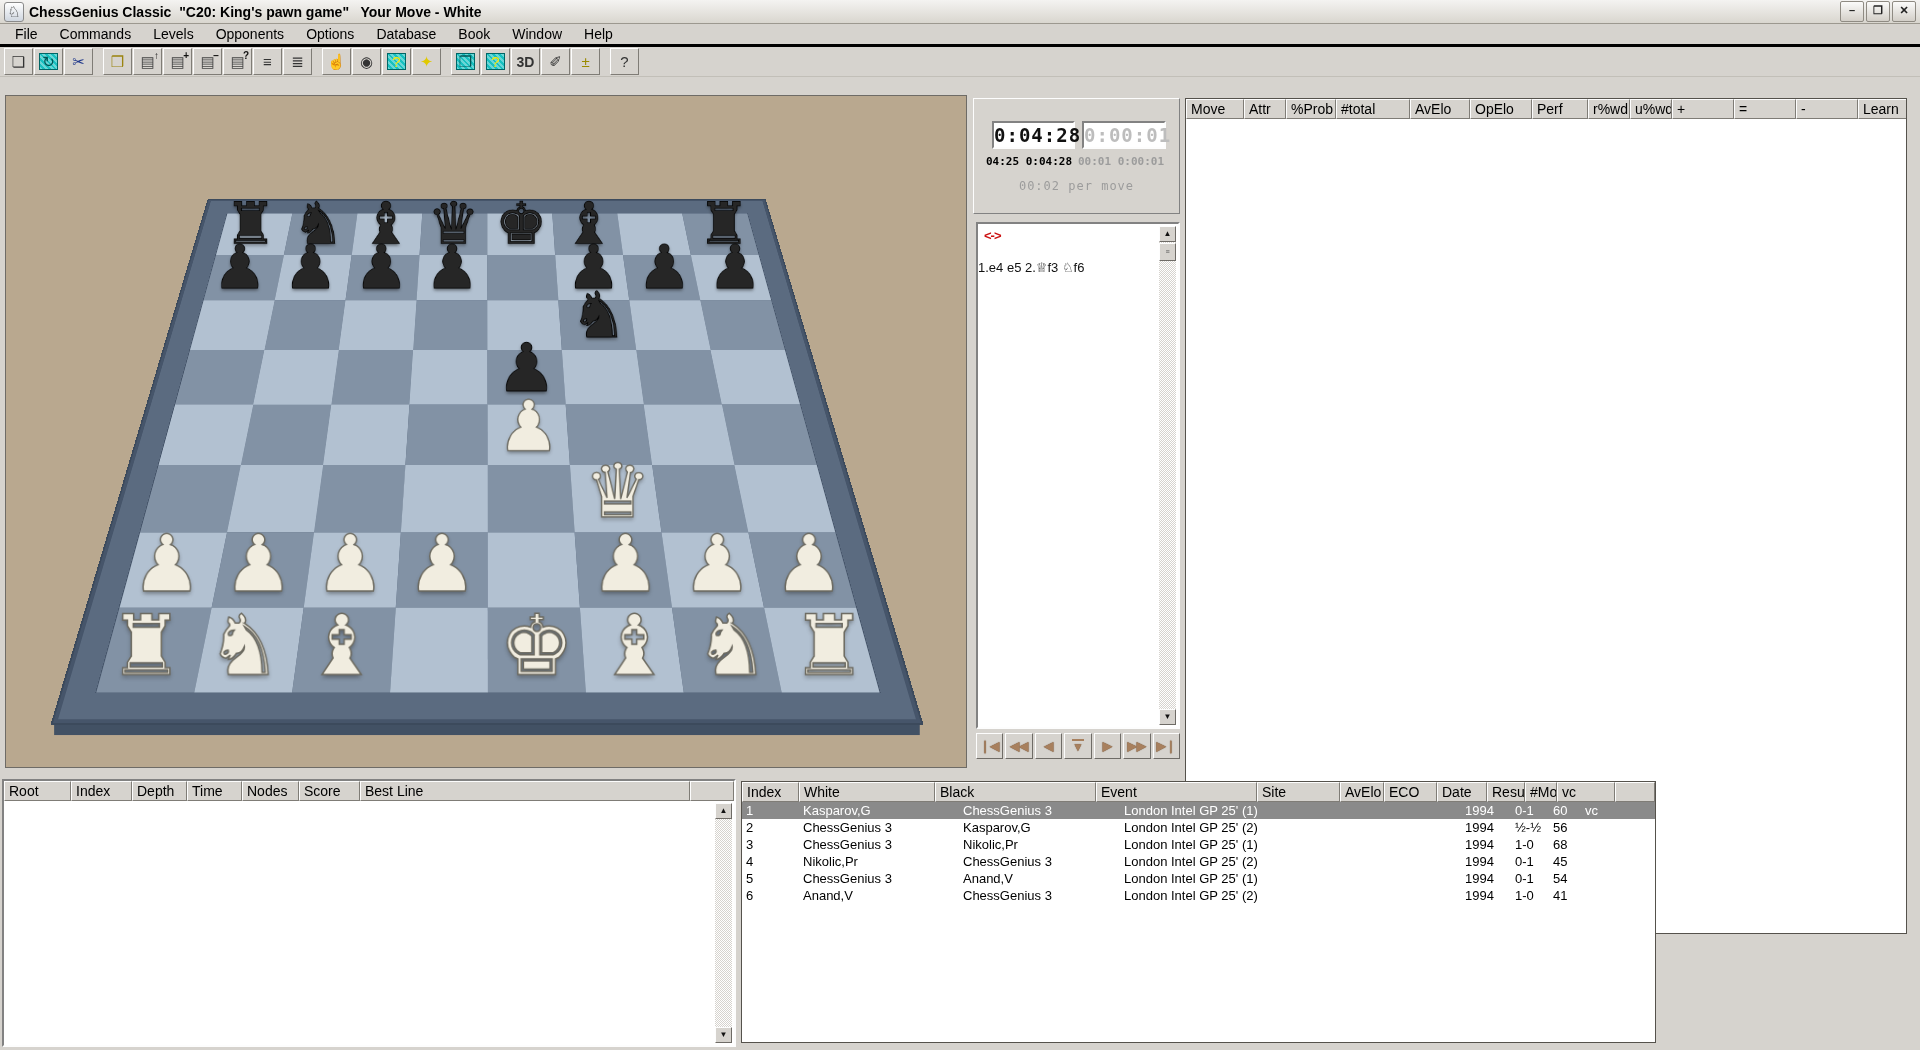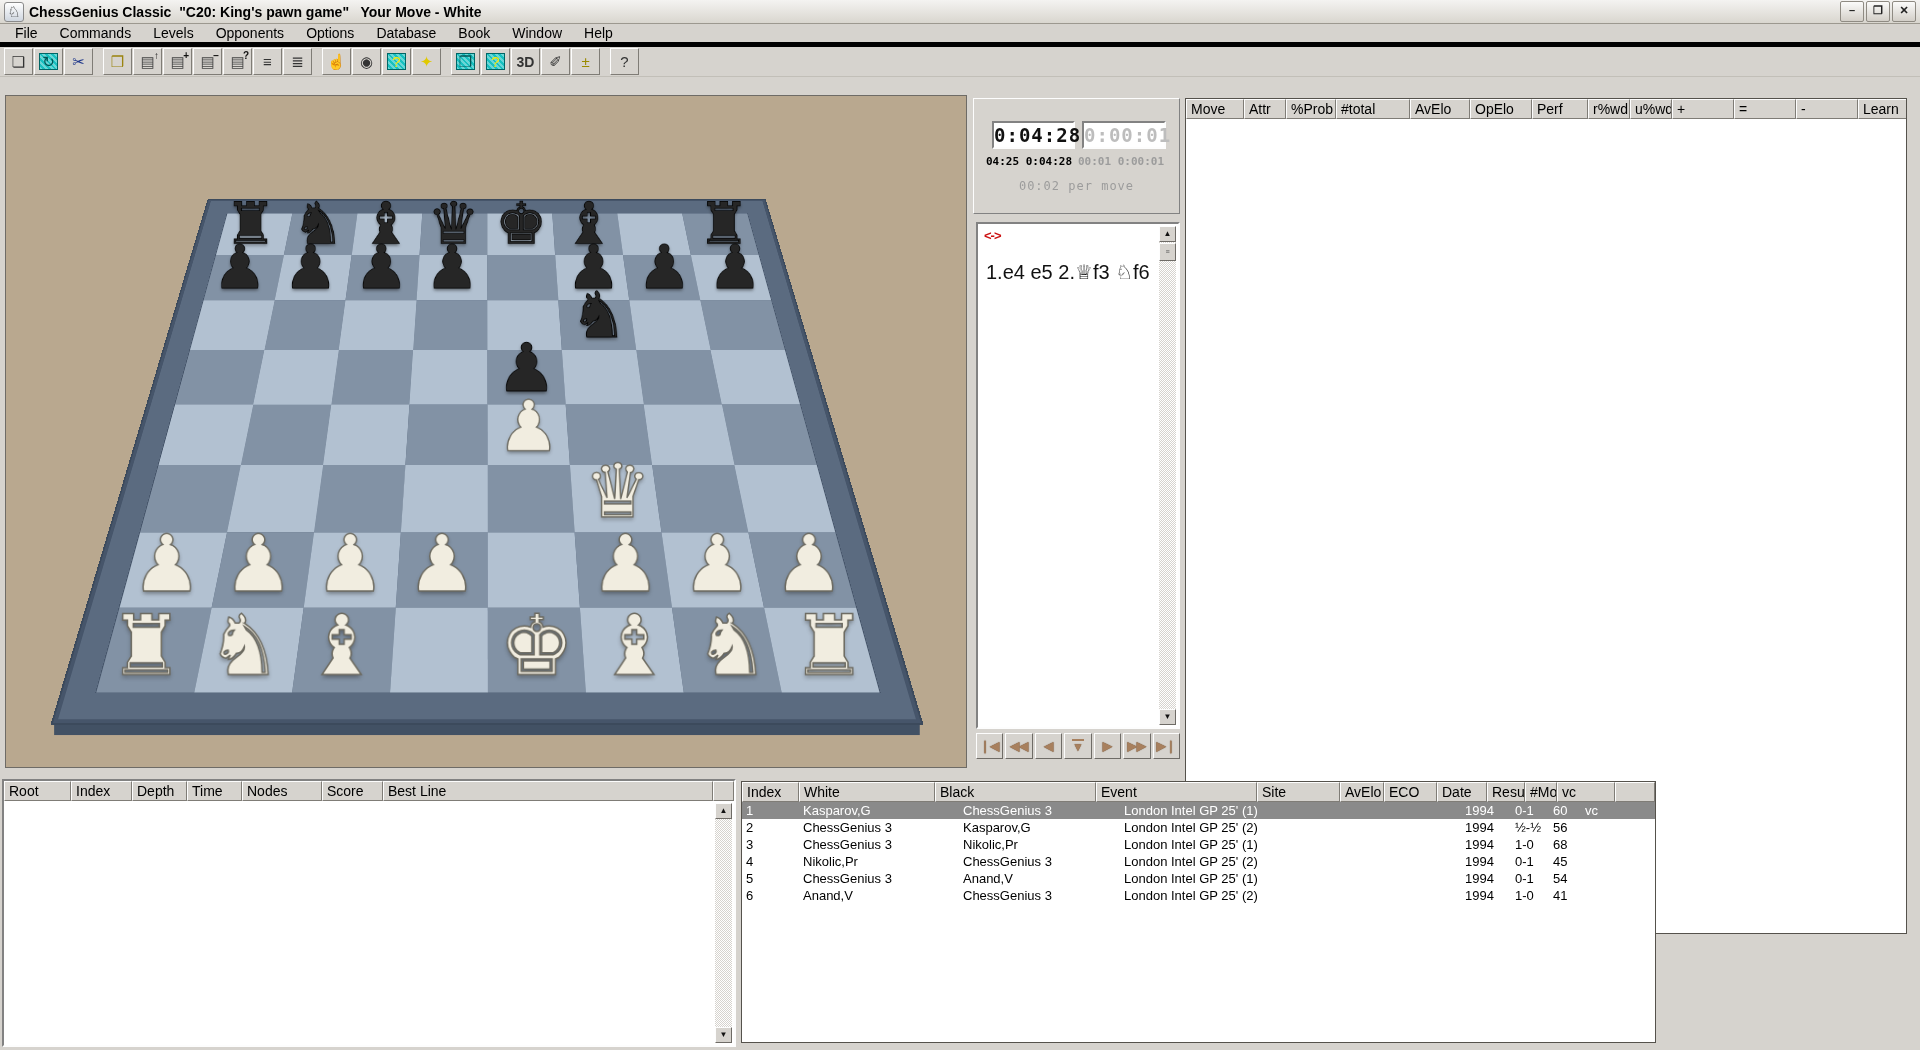--- a/index.html
+++ b/index.html
@@ -11,21 +11,21 @@
     background:linear-gradient(#f4f3f1,#d9d6cf);border-bottom:1px solid #9c988f;
     display:flex;align-items:center;padding:0 4px;box-sizing:border-box;}
   .title-icon{width:18px;height:18px;margin-right:5px;display:flex;align-items:center;justify-content:center;
     font-size:15px;color:#222;background:linear-gradient(#fff,#cfd6df);border:1px solid #8a8a8a;border-radius:3px;}
   .title-text{font-weight:bold;font-size:14px;white-space:pre;}
   .win-buttons{margin-left:auto;display:flex;gap:2px;}
   .win-btn{width:22px;height:19px;background:linear-gradient(#fbfbfa,#d3cfc8);border:1px solid #8f8b83;
     border-radius:2px;font-size:11px;line-height:17px;text-align:center;color:#222;font-weight:bold;}
 
   .menubar{position:absolute;left:0;top:24px;width:100%;height:23px;background:#d6d3ce;
-    display:flex;align-items:center;padding-left:4px;box-sizing:border-box;border-bottom:5px solid #000000;}
+    display:flex;align-items:center;padding-left:4px;box-sizing:border-box;border-bottom:3px solid #000000;}
   .menu-item{padding:2px 11px;font-size:14px;}
 
   .toolbar{position:absolute;left:0;top:47px;width:100%;height:30px;background:#d6d3ce;
     display:flex;align-items:center;padding-left:4px;box-sizing:border-box;border-bottom:1px solid #c2bfb8;}
   .tb-btn{width:27px;height:25px;margin-right:1px;background:#d6d3ce;position:relative;
     border:1px solid;border-color:#fdfdfd #7f7c76 #7f7c76 #fdfdfd;
     display:flex;align-items:center;justify-content:center;font-size:15px;}
   .tb-btn .bg-chip{position:absolute;inset:4px;background:#18c0c0;border:1px solid #066;
     background-image:repeating-linear-gradient(45deg,rgba(255,255,255,.35) 0 2px,transparent 2px 4px);}
   .tb-btn .g{position:relative;z-index:1;line-height:1;}
@@ -65,21 +65,21 @@
   #sub-white{left:12px;color:#000;}
   #sub-black{left:104px;color:#9c9c9c;}
   #per-move{position:absolute;top:80px;left:0;width:100%;text-align:center;color:#9c9c9c;
     font-family:"DejaVu Sans Mono",monospace;font-size:12px;letter-spacing:1px;}
 
   
   #move-panel{position:absolute;left:976px;top:222px;width:204px;height:507px;}
   #move-panel .inner{position:absolute;inset:0;background:#fff;border:2px solid;
     border-color:#828282 #fdfdfd #fdfdfd #828282;box-sizing:border-box;}
   #move-marker{position:absolute;left:6px;top:4px;color:#cc1111;font-weight:bold;font-size:13px;letter-spacing:-1px;}
-  #move-text{position:absolute;left:8px;top:36px;font-size:20px;color:#111;white-space:pre;}
+  #move-text{position:absolute;left:0;top:36px;font-size:13px;color:#111;white-space:pre;}
 
   
   .vscroll{position:absolute;top:2px;right:2px;bottom:2px;width:17px;background:#efede8;
     background-image:repeating-conic-gradient(#fff 0 25%,#d6d3ce 0 50%);background-size:2px 2px;}
   .scroll-btn{position:absolute;left:0;width:17px;height:16px;background:#d6d3ce;
     border:1px solid;border-color:#fdfdfd #6e6b66 #6e6b66 #fdfdfd;box-sizing:border-box;
     font-size:8px;text-align:center;line-height:14px;color:#111;}
   .scroll-btn.up{top:0;}
   .scroll-btn.down{bottom:0;}
   .scroll-thumb{position:absolute;left:0;top:17px;width:17px;height:18px;background:#d6d3ce;
@@ -516,21 +516,21 @@
         </div>
       </div>
   </div>
 
   <div id="analysis-panel">
     <div class="hdr-row" id="analysis-headers">
         <div class="hdr-cell" style="width: 67px;">Root</div>
         <div class="hdr-cell" style="width: 61px;">Index</div>
         <div class="hdr-cell" style="width: 55px;">Depth</div>
         <div class="hdr-cell" style="width: 55px;">Time</div>
-        <div class="hdr-cell" style="width: 80px;">Nodes</div>
+        <div class="hdr-cell" style="width: 57px;">Nodes</div>
         <div class="hdr-cell" style="width: 61px;">Score</div>
         <div class="hdr-cell" style="width: 330px;">Best Line</div>
         <div class="hdr-cell hdr-fill"></div>
       </div>
     <div class="panel-scroll">
       <div class="scroll-btn up">▲</div>
       <div class="scroll-btn down">▼</div>
     </div>
   </div>
 

